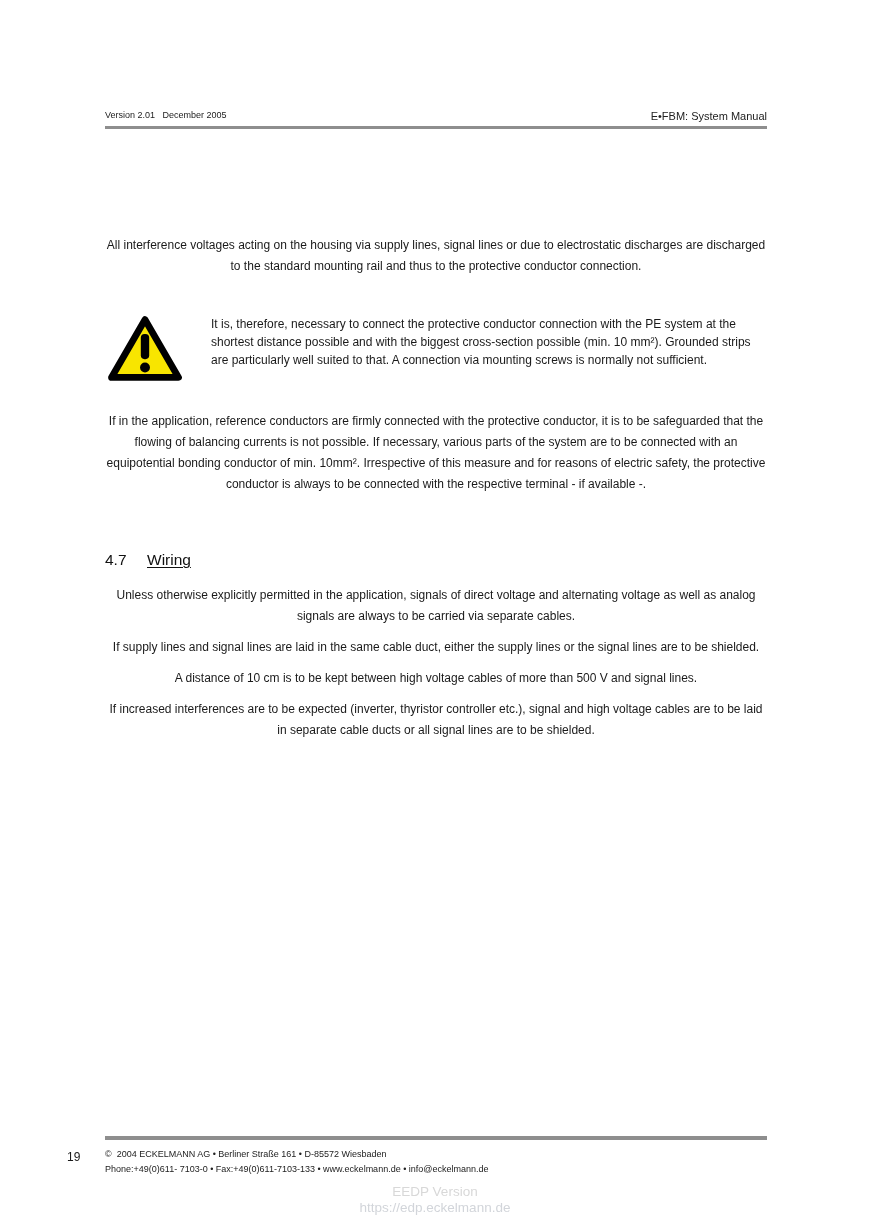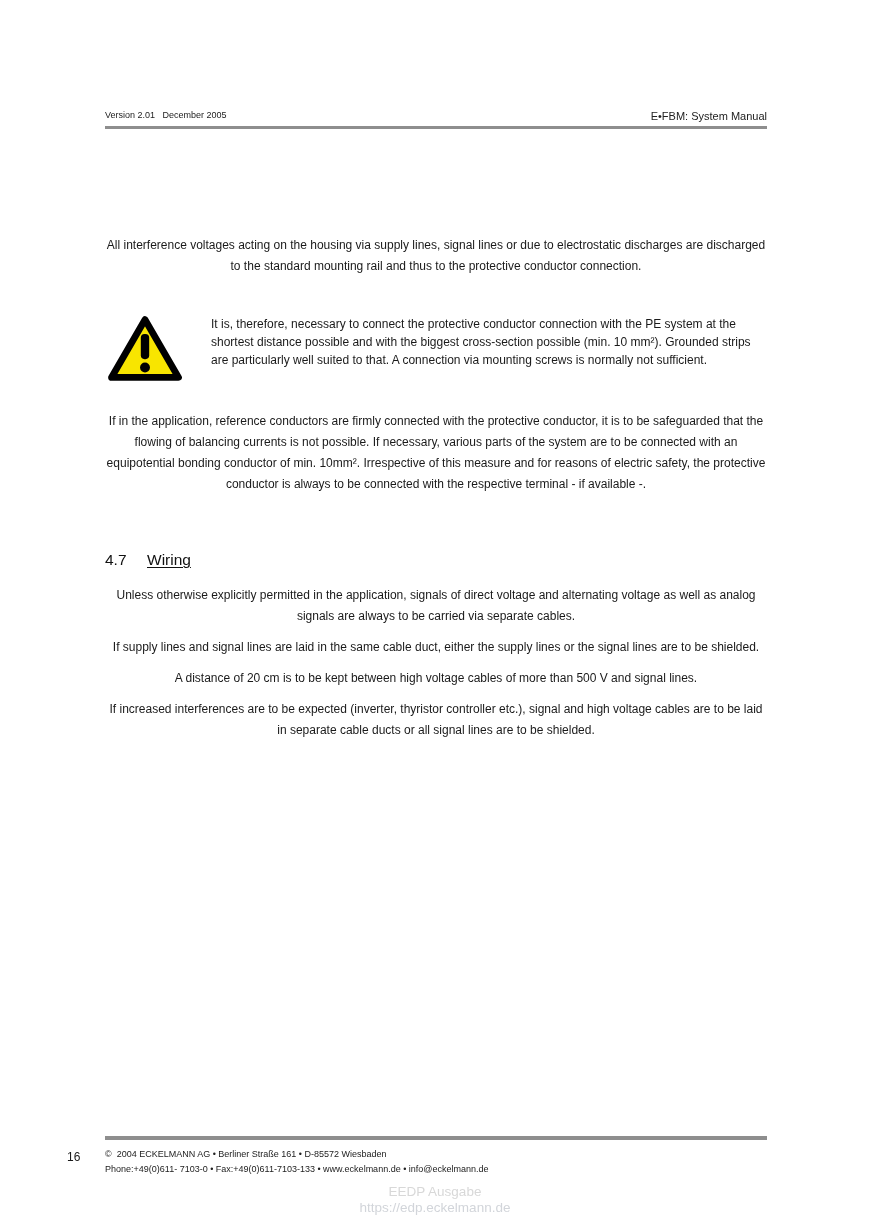--- a/index.html
+++ b/index.html
@@ -78,30 +78,30 @@
 
     <p class="para body-para-46">If in the application, reference conductors are firmly connected with the protective conductor, it is to be safeguarded that the flowing of balancing currents is not possible. If necessary, various parts of the system are to be connected with an equipotential bonding conductor of min. 10mm². Irrespective of this measure and for reasons of electric safety, the protective conductor is always to be connected with the respective terminal - if available -.</p>
 
     <div class="section-heading heading-47">
       <span class="section-number">4.7</span>
       <span class="section-title">Wiring</span>
     </div>
 
     <p class="para wiring-para-first">Unless otherwise explicitly permitted in the application, signals of direct voltage and alternating voltage as well as analog signals are always to be carried via separate cables.</p>
     <p class="para wiring-para">If supply lines and signal lines are laid in the same cable duct, either the supply lines or the signal lines are to be shielded.</p>
-    <p class="para wiring-para">A distance of 20 cm is to be kept between high voltage cables of more than 500 V and signal lines.</p>
+    <p class="para wiring-para">A distance of 10 cm is to be kept between high voltage cables of more than 500 V and signal lines.</p>
     <p class="para wiring-para">If increased interferences are to be expected (inverter, thyristor controller etc.), signal and high voltage cables are to be laid in separate cable ducts or all signal lines are to be shielded.</p>
 
   </div>
 
   <div class="footer-rule"></div>
-  <div class="page-number">16</div>
+  <div class="page-number">19</div>
   <div class="footer-text">
     <div>©  2004 ECKELMANN AG • Berliner Straße 161 • D-85572 Wiesbaden</div>
     <div>Phone:+49(0)611- 7103-0 • Fax:+49(0)611-7103-133 • www.eckelmann.de • info@eckelmann.de</div>
   </div>
 
   <div class="watermark">
-    <div class="watermark-line1">EEDP Ausgabe</div>
+    <div class="watermark-line1">EEDP Version</div>
     <div class="watermark-line2">https://edp.eckelmann.de</div>
   </div>
 
 </div>
 
 </body></html>

